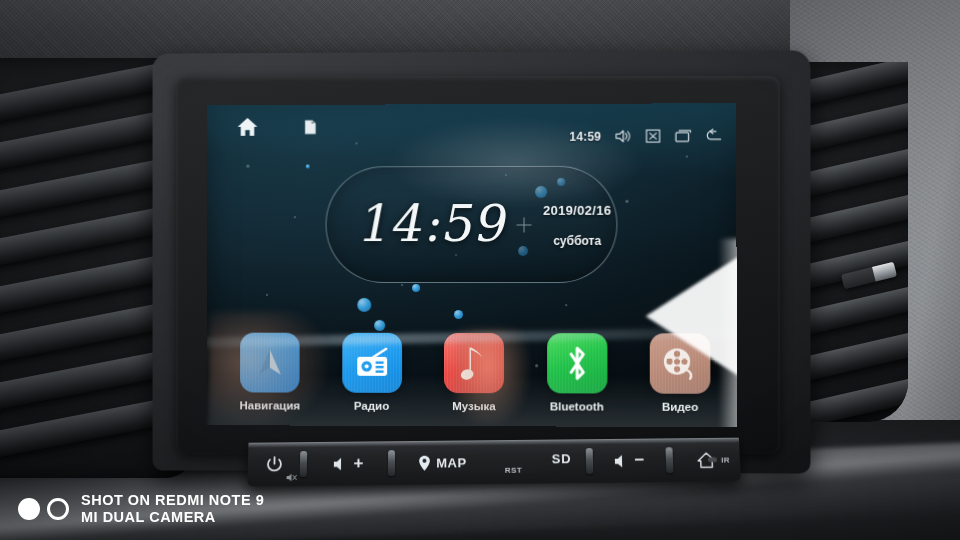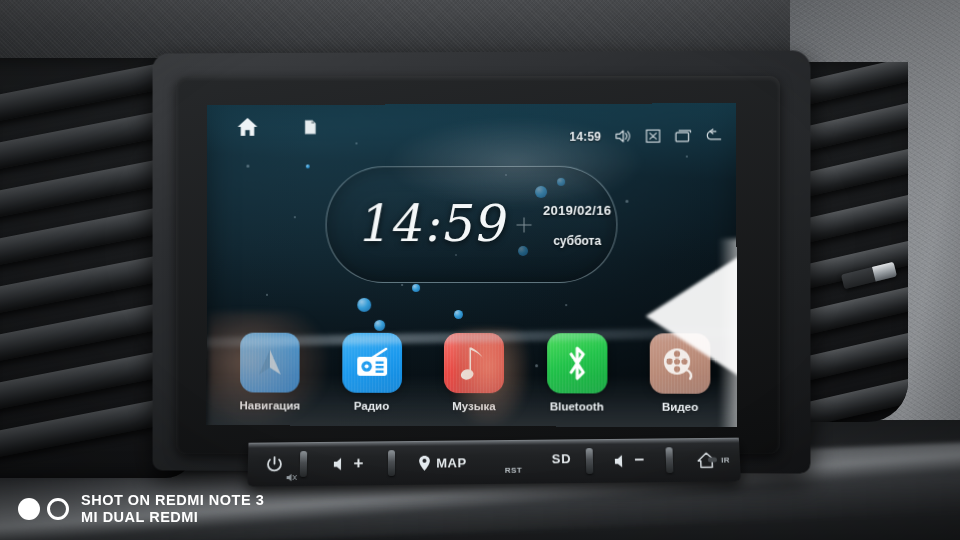--- a/index.html
+++ b/index.html
@@ -558,19 +558,19 @@
       <span class="hw-small">IR</span>
     </div>
   </div>
 
   <div class="watermark">
     <div class="wm-lens">
       <span class="wm-c1"></span>
       <span class="wm-c2"></span>
     </div>
     <div class="wm-text">
-      <div class="wm-l1">SHOT ON REDMI NOTE 3</div>
-      <div class="wm-l2">MI DUAL REDMI</div>
+      <div class="wm-l1">SHOT ON REDMI NOTE 9</div>
+      <div class="wm-l2">MI DUAL CAMERA</div>
     </div>
   </div>
 
   <div class="vignette"></div>
 </div>
 
 </body></html>

